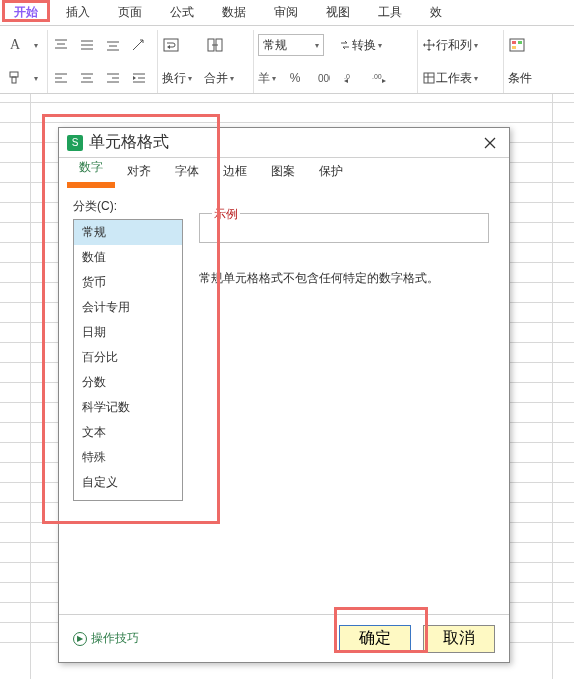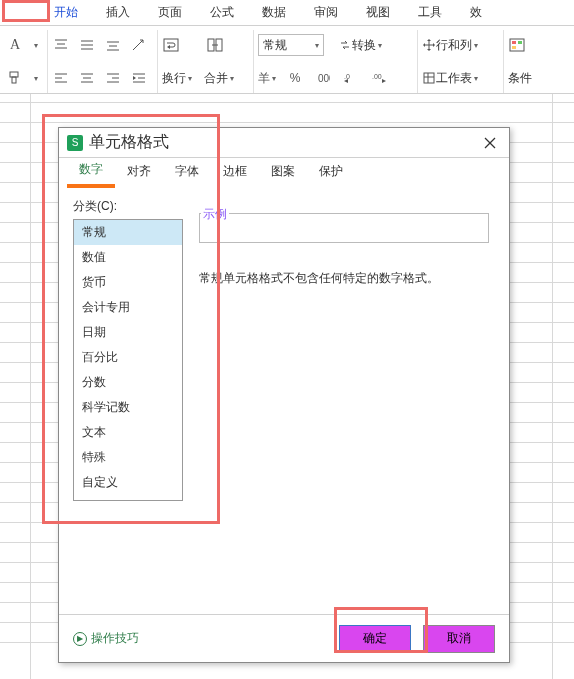--- a/index.html
+++ b/index.html
@@ -1,21 +1,21 @@
 <!DOCTYPE html>
 <html><head>
 <meta charset="utf-8">
 <style>
   * { box-sizing: border-box; font-family: "Microsoft YaHei", "PingFang SC", sans-serif; }
   body { margin: 0; background: #fff; width: 574px; height: 679px; overflow: hidden; position: relative; }
 
   
   .menubar { height: 26px; background: #fff; border-bottom: 1px solid #d0d0d0; display: flex; align-items: stretch; font-size: 12px; color: #333; }
   .menuitem { padding: 0 14px; display: flex; align-items: center; cursor: pointer; }
-  .menuitem.active { color: #1d4ed8; font-weight: normal; margin-left: 40px; }
+  .menuitem.active { color: #8b5cf6; font-weight: bold; }
 
   
   .toolbar { height: 68px; background: #fff; border-bottom: 1px solid #d0d0d0; display: flex; padding: 4px 0 0 2px; font-size: 12px; color: #333; position: relative; }
   .tgroup { display: flex; flex-direction: column; justify-content: space-between; padding: 2px 4px 2px 4px; border-right: 1px solid #e0e0e0; }
   .tgroup:last-child { border-right: none; }
   .trow { display: flex; align-items: center; gap: 8px; height: 26px; }
   .ticon { width: 18px; height: 18px; display: inline-flex; align-items: center; justify-content: center; color: #555; }
   .tlabel { font-size: 12px; color: #333; display: flex; align-items: center; gap: 0; }
   .dd { width: 66px; height: 22px; border: 1px solid #bbb; background: #fff; display: flex; align-items: center; padding: 0 4px; font-size: 12px; color: #333; }
   .caret { font-size: 8px; color: #666; margin-left: 2px; }
@@ -26,33 +26,33 @@
   .gridrow { position: absolute; left: 0; right: 0; height: 1px; background: #d8d8d8; }
 
   
   .dialog { position: absolute; left: 58px; top: 127px; width: 452px; height: 536px; background: #fff; border: 1px solid #888; box-shadow: 2px 2px 6px rgba(0,0,0,0.25); display: flex; flex-direction: column; }
   .dlg-title { height: 30px; display: flex; align-items: center; padding: 0 8px; border-bottom: 1px solid #d0d0d0; }
   .dlg-title .s-icon { width: 16px; height: 16px; background: #1fa05a; color: #fff; font-size: 10px; display: flex; align-items: center; justify-content: center; border-radius: 2px; margin-right: 6px; }
   .dlg-title .t-text { font-size: 16px; color: #333; flex: 1; }
   .dlg-title .close { width: 22px; height: 22px; display: flex; align-items: center; justify-content: center; cursor: pointer; font-size: 14px; color: #333; }
   .dlg-tabs { height: 30px; display: flex; align-items: flex-end; padding: 0 8px; gap: 0; font-size: 12px; }
   .dlg-tab { padding: 6px 12px; color: #333; cursor: pointer; border-bottom: 2px solid transparent; }
-  .dlg-tab.active { color: #2f7d4a; border-bottom: 4px solid #f97316; }
+  .dlg-tab.active { color: #2f7d4a; border-bottom: 6px solid #f97316; }
   .dlg-body { flex: 1; padding: 8px 14px; position: relative; font-size: 12px; color: #333; }
   .cat-label { margin: 2px 0 4px 0; }
   .cat-list { width: 110px; height: 282px; border: 1px solid #999; background: #fff; overflow: hidden; }
   .cat-item { padding: 4px 8px; cursor: pointer; }
   .cat-item.sel { background: #cde8f6; }
   .example-box { position: absolute; left: 140px; top: 25px; width: 290px; height: 30px; border: 1px solid #bbb; }
-  .example-lbl { position: absolute; left: 142px; top: 18px; background: #fff; padding: 0 2px; font-size: 12px; color: #8b5cf6; }
+  .example-lbl { position: absolute; left: 153px; top: 18px; background: #fff; padding: 0 2px; font-size: 12px; color: #b91c1c; }
   .desc { position: absolute; left: 140px; top: 82px; width: 290px; font-size: 12px; color: #333; }
   .dlg-footer { height: 48px; border-top: 1px solid #d0d0d0; display: flex; align-items: center; padding: 0 14px; gap: 12px; }
   .tips { color: #2f7d4a; font-size: 12px; display: flex; align-items: center; gap: 4px; flex: 1; cursor: pointer; }
   .tips .pi { width: 14px; height: 14px; border: 1.5px solid #2f7d4a; border-radius: 50%; display: flex; align-items: center; justify-content: center; font-size: 8px; }
-  .btn { width: 72px; height: 28px; border: 1px solid #888; background: #d946ef; display: flex; align-items: center; justify-content: center; font-size: 12px; cursor: pointer; }
+  .btn { width: 72px; height: 28px; border: 1px solid #888; background: #fef9c3; display: flex; align-items: center; justify-content: center; font-size: 16px; cursor: pointer; }
   .btn.primary { border: 1px solid #3a76c4; }
 
   
   .ann { position: absolute; border: 3px solid #ee6a66; pointer-events: none; }
 
   svg { display: block; }
 </style>
 </head>
 <body>
 

